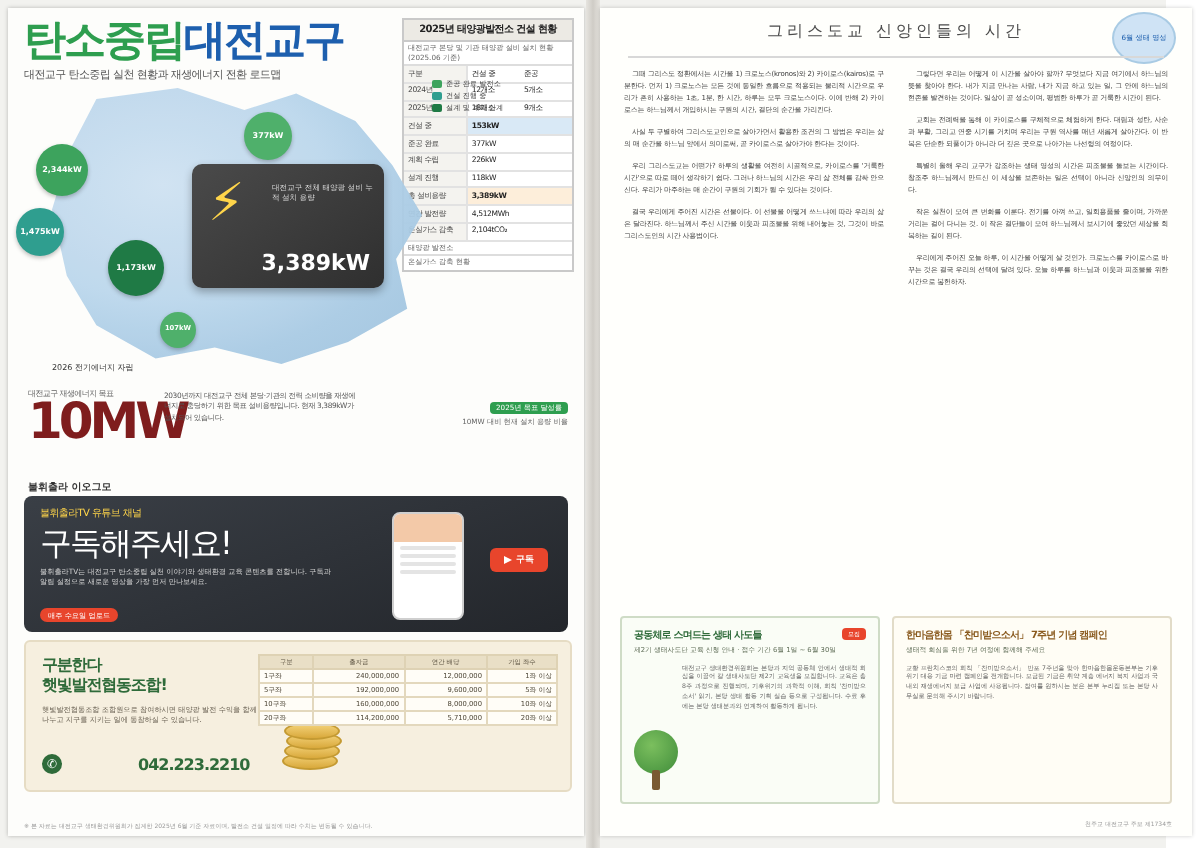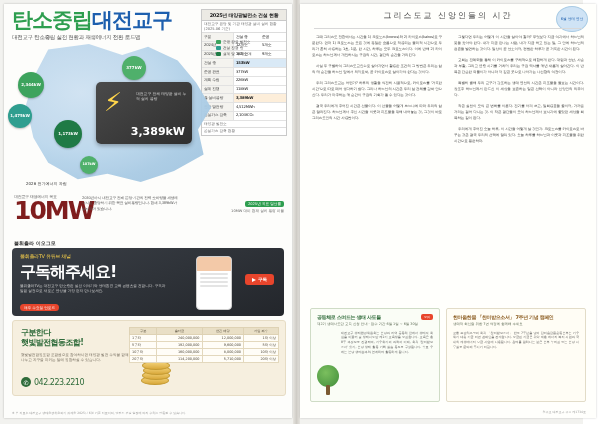--- a/index.html
+++ b/index.html
@@ -278,21 +278,21 @@
     top: 5px;
     font-size: 5px;
     color: #ffd54a;
     letter-spacing: -0.3px;
   }
   .promo-big {
     position: absolute;
     left: 8px;
     top: 14px;
     font-size: 16px;
-    font-weight: bold;
+    font-weight: normal;
     letter-spacing: -1px;
     color: #fff;
   }
   .promo-text {
     position: absolute;
     left: 8px;
     top: 36px;
     width: 150px;
     font-size: 3.6px;
     line-height: 1.5;
@@ -391,23 +391,24 @@
   .tel-ico {
     width: 10px; height: 10px;
     border-radius: 50%;
     background: #2f6b3a;
     color: #fff;
     font-size: 6px;
     display: flex; align-items: center; justify-content: center;
   }
   .tel-num {
     font-size: 8px;
-    font-weight: normal;
+    font-weight: bold;
     color: #2f6b3a;
     letter-spacing: -0.5px;
+    margin-left: 35px;
   }
   .mini-table {
     position: absolute;
     right: 6px;
     top: 6px;
     width: 150px;
     font-size: 3.4px;
     border-collapse: collapse;
   }
   .mini-table th {

